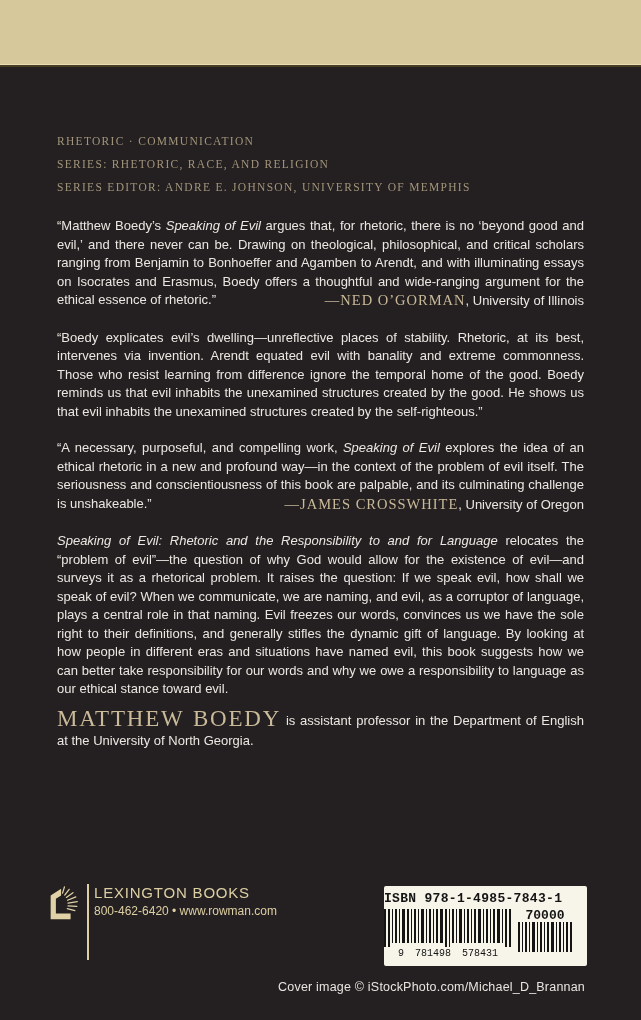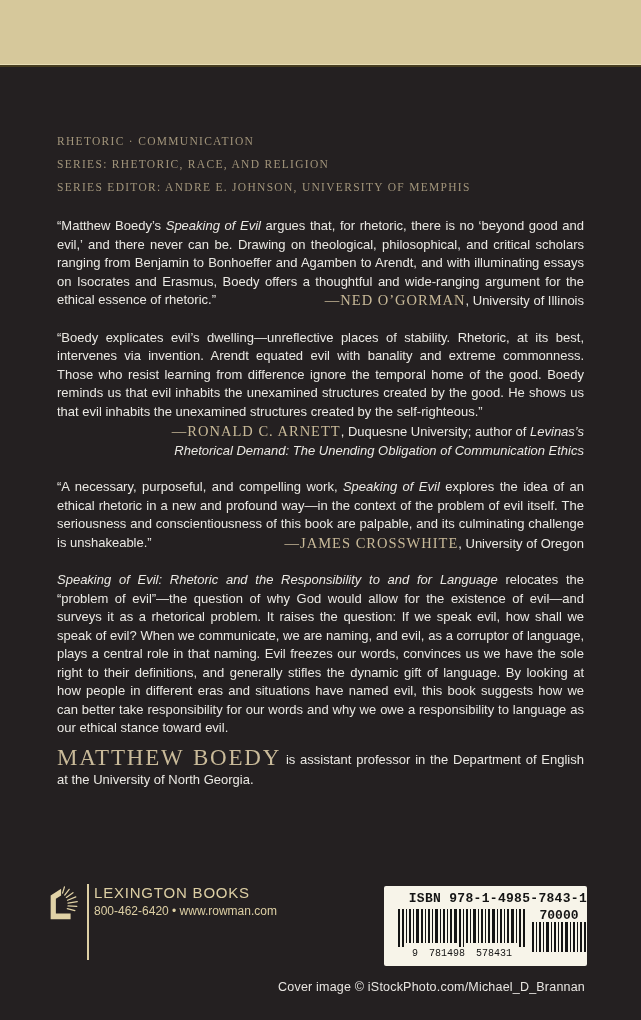--- a/index.html
+++ b/index.html
@@ -38,21 +38,21 @@
   .publisher{position:absolute;left:44px;top:884px;display:flex;align-items:flex-start;gap:5px;}
   .pub-divider{width:2px;height:76px;background:var(--cream);}
   .pub-text{color:var(--cream);line-height:18px;}
   .pub-name{font-size:15px;letter-spacing:0.8px;}
   .pub-imprint{font-size:13.5px;}
   .pub-parent{font-size:15px;}
   .pub-contact{font-size:12px;}
 
   .barcode{position:absolute;left:384px;top:886px;width:203px;height:80px;
     background:var(--barcode-bg);border-radius:2px;display:flex;flex-direction:column;
-    align-items:flex-end;padding-top:5px;}
+    align-items:flex-start;padding-top:5px;}
   .mono{font-family:"Liberation Mono","DejaVu Sans Mono",monospace;color:var(--bar-ink);}
   .isbn-row{font-size:13px;font-weight:bold;letter-spacing:0.3px;}
   .bars-row{display:flex;gap:5px;margin-top:3px;align-items:flex-start;}
   .main-col{width:128px;text-align:center;}
   .ean-digits{font-size:10px;font-weight:normal;margin-top:-3px;word-spacing:5px;}
   .supp-col{width:56px;text-align:center;}
   .price{font-size:13px;font-weight:bold;line-height:13px;}
 
   .credit{position:absolute;right:56px;top:980px;font-size:12.5px;color:#e8e5e1;letter-spacing:0.2px;}
 </style>
@@ -67,24 +67,20 @@
 
     <div class="series">
       <div>RHETORIC · COMMUNICATION</div>
       <div>SERIES: RHETORIC, RACE, AND RELIGION</div>
       <div>SERIES EDITOR: ANDRE E. JOHNSON, UNIVERSITY OF MEMPHIS</div>
     </div>
 
     <p class="quote"><span>“Matthew Boedy’s </span><i>Speaking of Evil</i><span> argues that, for rhetoric, there is no ‘beyond good and evil,’ and there never can be. Drawing on theological, philosophical, and critical scholars ranging from Benjamin to Bonhoeffer and Agamben to Arendt, and with illuminating essays on Isocrates and Erasmus, Boedy offers a thoughtful and wide-ranging argument for the ethical essence of rhetoric.”</span><span class="attr"><span class="attr-name">—NED O’GORMAN</span><span class="attr-affil">, University of Illinois</span></span></p>
 
     <p class="quote"><span>“Boedy explicates evil’s dwelling—unreflective places of stability. Rhetoric, at its best, intervenes via invention. Arendt equated evil with banality and extreme commonness. Those who resist learning from difference ignore the temporal home of the good. Boedy reminds us that evil inhabits the unexamined structures created by the good. He shows us that evil inhabits the unexamined structures created by the self-righteous.”</span></p>
-    <div class="attr-block">
-      <div><span class="attr-name">—RONALD C. ARNETT</span><span class="attr-affil">, Duquesne University; author of </span><i class="attr-affil">Levinas’s</i></div>
-      <div><i class="attr-affil">Rhetorical Demand: The Unending Obligation of Communication Ethics</i></div>
-    </div>
 
     <p class="quote"><span>“A necessary, purposeful, and compelling work, </span><i>Speaking of Evil</i><span> explores the idea of an ethical rhetoric in a new and profound way—in the context of the problem of evil itself. The seriousness and conscientiousness of this book are palpable, and its culminating challenge is unshakeable.”</span><span class="attr"><span class="attr-name">—JAMES CROSSWHITE</span><span class="attr-affil">, University of Oregon</span></span></p>
 
     <p class="desc"><i>Speaking of Evil: Rhetoric and the Responsibility to and for Language</i><span> relocates the “problem of evil”—the question of why God would allow for the existence of evil—and surveys it as a rhetorical problem. It raises the question: If we speak evil, how shall we speak of evil? When we communicate, we are naming, and evil, as a corruptor of language, plays a central role in that naming. Evil freezes our words, convinces us we have the sole right to their definitions, and generally stifles the dynamic gift of language. By looking at how people in different eras and situations have named evil, this book suggests how we can better take responsibility for our words and why we owe a responsibility to language as our ethical stance toward evil.</span></p>
 
     <p class="bio"><span class="bio-name">MATTHEW BOEDY</span><span> is assistant professor in the Department of English at the University of North Georgia.</span></p>
   </div>
 
   <div class="publisher">
     <svg width="38" height="42" viewBox="0 0 40 42">

